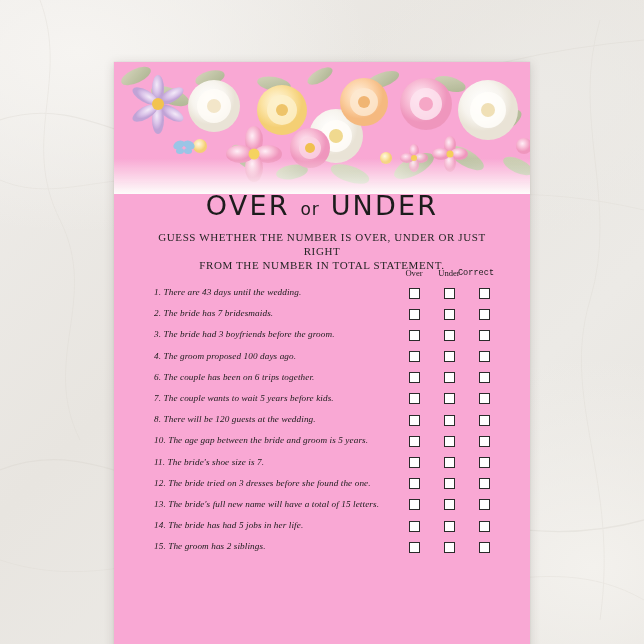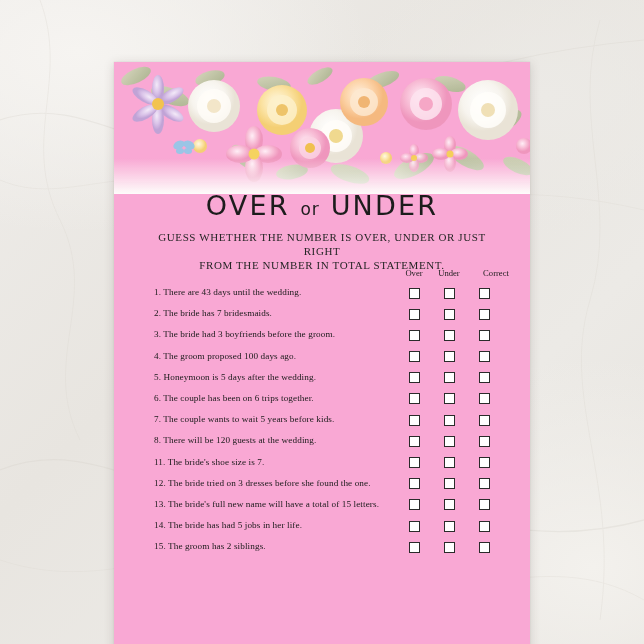--- a/index.html
+++ b/index.html
@@ -92,25 +92,26 @@
     font-size: 8.6px;
     color: #1c1c1c;
   }
   .col-headers span {
     position: absolute;
     text-align: center;
     width: 40px;
   }
   .ch-over   { left: 246px; }
   .ch-under  { left: 281px; }
-  .ch-correct{ left: 328px; }
+  .ch-correct{ left: 308px; font-family: Liberation Mono, monospace; }
 
   .row {
     position: relative;
     height: 21.2px;
+    font-style: italic;
   }
   .row .q {
     position: absolute;
     left: 6px;
     top: 3px;
     font-size: 9.2px;
     color: #1a1a1a;
     letter-spacing: .1px;
     white-space: nowrap;
   }
@@ -356,39 +357,39 @@
       <span class="box b-under"></span>
       <span class="box b-correct"></span>
     </div>
     <div class="row">
       <span class="q">4. The groom proposed 100 days ago.</span>
       <span class="box b-over"></span>
       <span class="box b-under"></span>
       <span class="box b-correct"></span>
     </div>
     <div class="row">
-      <span class="q">5. Honeymoon is 5 days after the wedding.</span>
-      <span class="box b-over"></span>
-      <span class="box b-under"></span>
-      <span class="box b-correct"></span>
-    </div>
-    <div class="row">
       <span class="q">6. The couple has been on 6 trips together.</span>
       <span class="box b-over"></span>
       <span class="box b-under"></span>
       <span class="box b-correct"></span>
     </div>
     <div class="row">
       <span class="q">7. The couple wants to wait 5 years before kids.</span>
       <span class="box b-over"></span>
       <span class="box b-under"></span>
       <span class="box b-correct"></span>
     </div>
     <div class="row">
       <span class="q">8. There will be 120 guests at the wedding.</span>
+      <span class="box b-over"></span>
+      <span class="box b-under"></span>
+      <span class="box b-correct"></span>
+    </div>
+    <div class="row">
+      <span class="q">10. The age gap between the bride and groom is 5 years.</span>
       <span class="box b-over"></span>
       <span class="box b-under"></span>
       <span class="box b-correct"></span>
     </div>
     <div class="row">
       <span class="q">11. The bride's shoe size is 7.</span>
       <span class="box b-over"></span>
       <span class="box b-under"></span>
       <span class="box b-correct"></span>
     </div>

